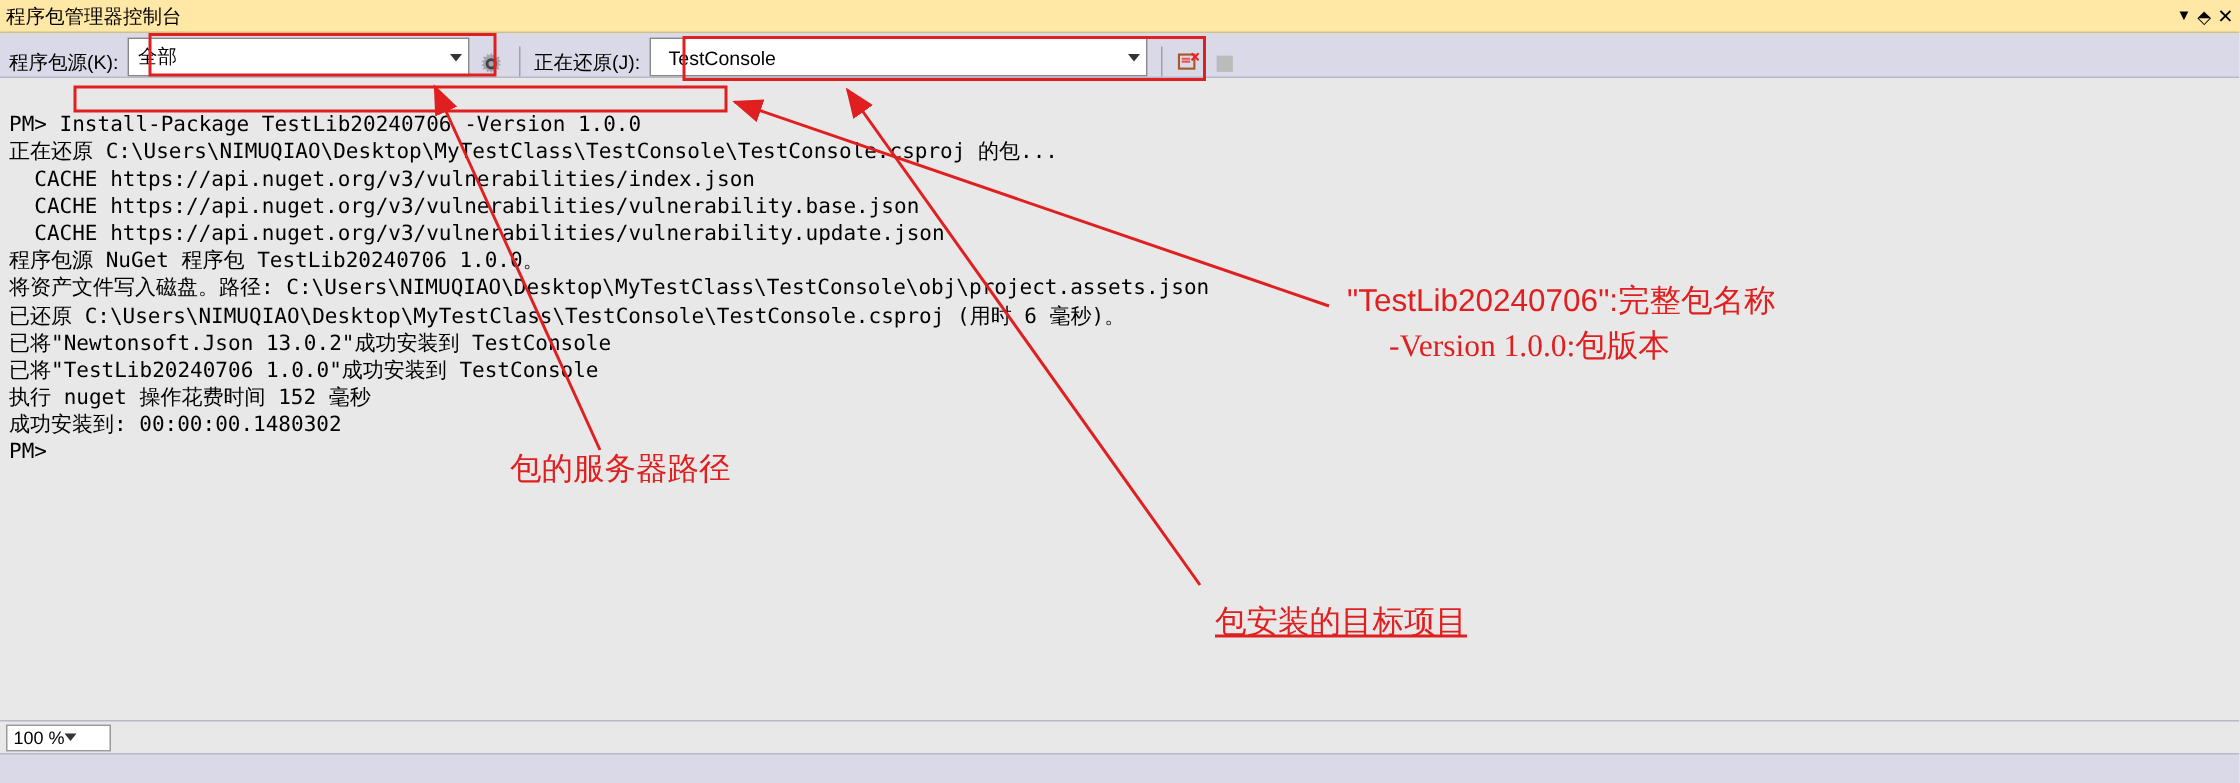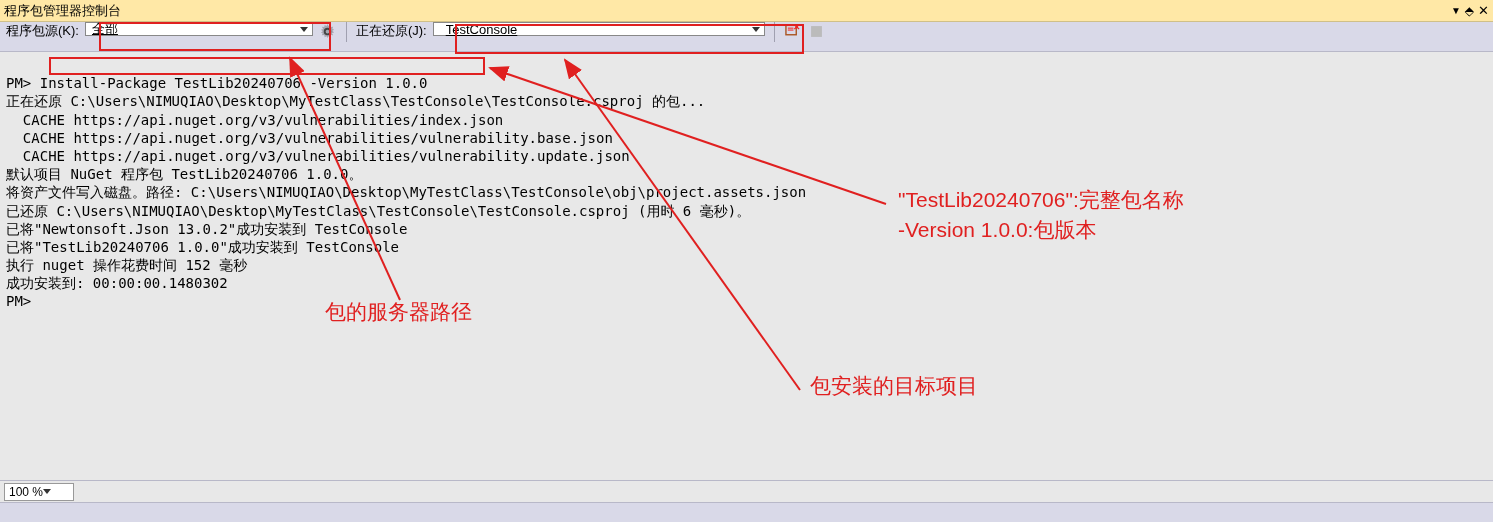--- a/index.html
+++ b/index.html
@@ -30,39 +30,38 @@
     }
     .title-icons {
       display: flex;
       gap: 4px;
       align-items: center;
     }
     .toolbar {
       background: #d9d9e8;
       height: 30px;
       display: flex;
-      align-items: flex-start;
+      align-items: flex-end;
       padding: 0 6px;
       gap: 6px;
       border-bottom: 1px solid #b8b8c8;
     }
     .toolbar-label {
       font-size: 13px;
       white-space: nowrap;
     }
     .dropdown {
       background: white;
       border: 1px solid #888;
-      height: 14px;
+      height: 26px;
       display: flex;
       align-items: center;
       justify-content: space-between;
       padding: 0 4px 0 6px;
       position: relative;
-      text-decoration: underline;
     }
     .dropdown-source {
       width: 228px;
     }
     .dropdown-project {
       width: 332px;
       padding-left: 12px;
     }
     .dropdown-arrow {
       width: 0;
@@ -170,31 +169,33 @@
       color: #e02020;
       font-size: 21px;
       font-family: "Microsoft YaHei", sans-serif;
       pointer-events: none;
     }
     .anno1 {
       left: 898px;
       top: 186px;
     }
     .anno2 {
-      left: 898px;
+      left: 926px;
       top: 216px;
+      font-family: Liberation Serif, serif;
     }
     .anno3 {
-      left: 325px;
+      left: 340px;
       top: 298px;
       text-align: right;
     }
     .anno4 {
       left: 810px;
-      top: 372px;
+      top: 400px;
+      text-decoration: underline;
     }
     .svg-overlay {
       position: absolute;
       top: 0;
       left: 0;
       width: 1493px;
       height: 522px;
       pointer-events: none;
     }
   </style>
@@ -244,21 +245,21 @@
       </svg>
   </div>
 </div>
 
 <div class="console-area">
 <span class="console-line">PM&gt; Install-Package TestLib20240706 -Version 1.0.0</span>
 <span class="console-line">正在还原 C:\Users\NIMUQIAO\Desktop\MyTestClass\TestConsole\TestConsole.csproj 的包...</span>
 <span class="console-line">  CACHE https://api.nuget.org/v3/vulnerabilities/index.json</span>
 <span class="console-line">  CACHE https://api.nuget.org/v3/vulnerabilities/vulnerability.base.json</span>
 <span class="console-line">  CACHE https://api.nuget.org/v3/vulnerabilities/vulnerability.update.json</span>
-<span class="console-line">默认项目 NuGet 程序包 TestLib20240706 1.0.0。</span>
+<span class="console-line">程序包源 NuGet 程序包 TestLib20240706 1.0.0。</span>
 <span class="console-line">将资产文件写入磁盘。路径: C:\Users\NIMUQIAO\Desktop\MyTestClass\TestConsole\obj\project.assets.json</span>
 <span class="console-line">已还原 C:\Users\NIMUQIAO\Desktop\MyTestClass\TestConsole\TestConsole.csproj (用时 6 毫秒)。</span>
 <span class="console-line">已将"Newtonsoft.Json 13.0.2"成功安装到 TestConsole</span>
 <span class="console-line">已将"TestLib20240706 1.0.0"成功安装到 TestConsole</span>
 <span class="console-line">执行 nuget 操作花费时间 152 毫秒</span>
 <span class="console-line">成功安装到: 00:00:00.1480302</span>
 <span class="console-line">PM&gt; </span>
 </div>
 
 <div class="zoom-bar">

